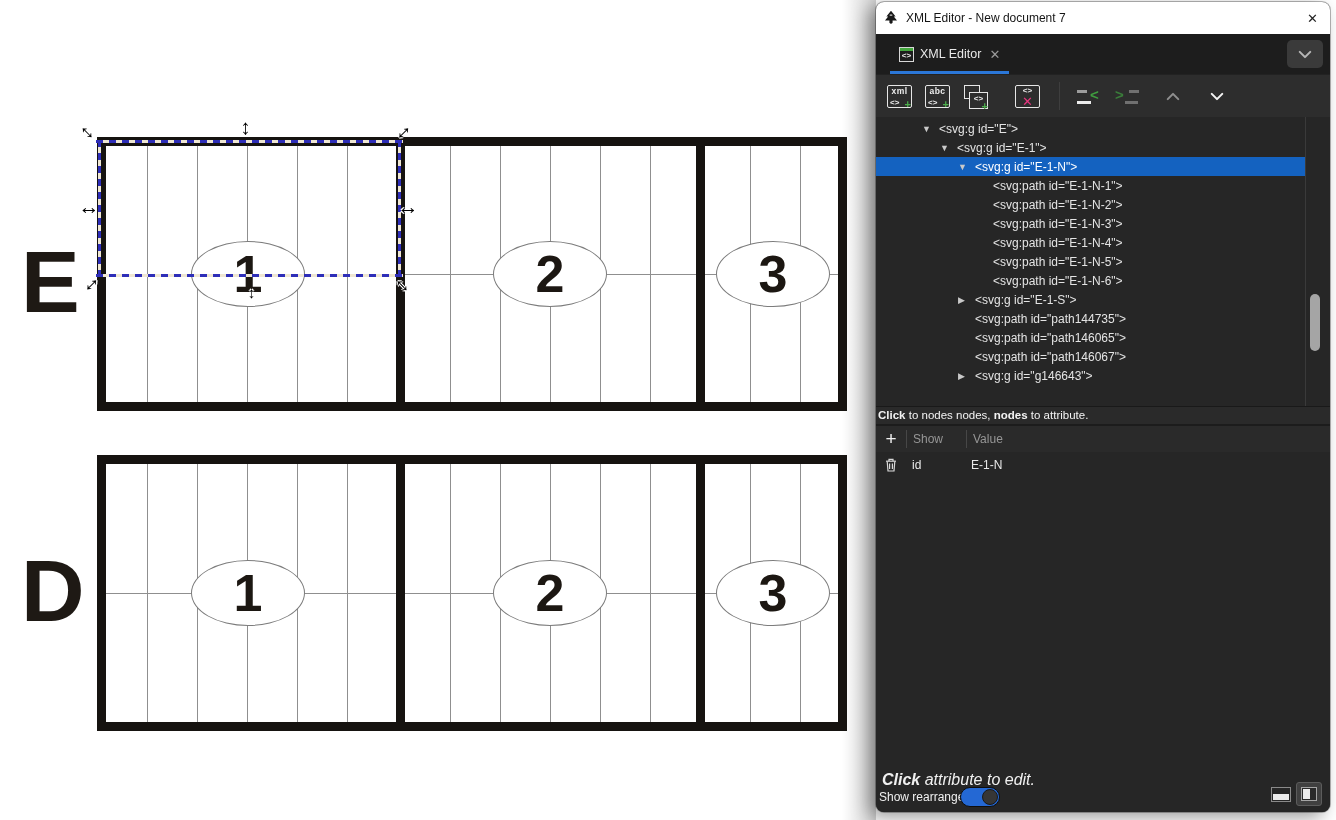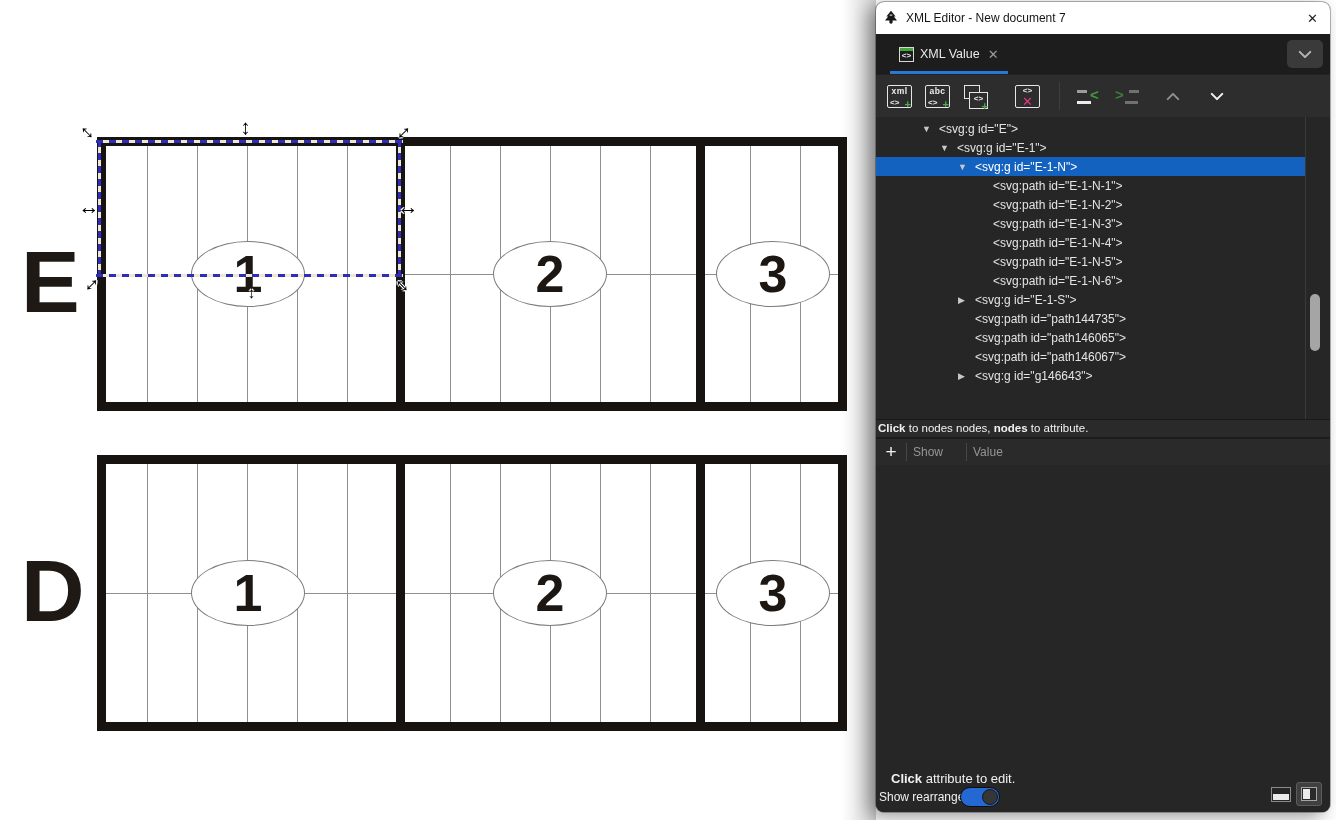--- a/index.html
+++ b/index.html
@@ -112,21 +112,21 @@
   .hsep { width:1px; height:18px; background:#474747; }
   .col-name { width:59px; padding-left:6px; }
   .col-value { padding-left:6px; }
 
   .attrrow { height:26px; display:flex; align-items:center; background:#262626;
              font-size:12px; color:#e9e9e9; flex:0 0 auto; }
   .attrrow .trash { width:30px; display:flex; justify-content:center; }
   .attrbody { flex:1 1 auto; background:#262626; }
 
   .bottombar { height:46px; background:#262626; position:relative; flex:0 0 auto; }
-  .hint { position:absolute; left:15px; top:5px; font-size:13px; color:#f0f0f0; }
+  .hint { position:absolute; left:6px; top:5px; font-size:16px; color:#f0f0f0;font-style:italic; }
   .toggle-label { position:absolute; left:3px; top:24px; font-size:12px; color:#f0f0f0; }
   .toggle { position:absolute; left:84px; top:21px; width:40px; height:20px;
             background:#2468d4; border:1px solid #0e0e0e; border-radius:10px; }
   .toggle .knob { position:absolute; right:1px; top:1px; width:16px; height:16px;
                   border-radius:50%; background:#363636; border:1px solid #1a1a1a; }
   .paneicons { position:absolute; right:8px; bottom:6px; display:flex; align-items:center; gap:5px; }
   .pic-h { width:20px; height:15px; border:1px solid #8a8a8a; background:#262626; position:relative; }
   .pic-h .fill { position:absolute; left:1px; right:1px; bottom:1px; height:6px; background:#ececec; }
   .pic-v-btn { width:26px; height:24px; background:#404040; border:1px solid #5c5c5c;
                border-radius:3px; display:flex; align-items:center; justify-content:center; }
@@ -213,21 +213,21 @@
     <span class="title">XML Editor - New document 7</span>
     <span class="close">✕</span>
   </div>
 
   <div class="tabbar">
     <div class="tab">
       <span class="tabicon">
         <span class="bar"></span>
         <span class="code">&lt;&gt;</span>
       </span>
-      <span class="lbl">XML Value</span>
+      <span class="lbl">XML Editor</span>
       <span class="x">✕</span>
       <span class="underline"></span>
     </div>
     <div class="tab-menu-btn">
       <svg class="chev" viewBox="0 0 16 10">
         <polyline points="2,2 8,8 14,2" stroke="#b5b5b5"></polyline>
       </svg>
     </div>
   </div>
 
@@ -354,20 +354,35 @@
   </div>
 
   <div class="attrheader">
     <span class="plus">+</span>
     <span class="hsep"></span>
     <span class="col-name">Show</span>
     <span class="hsep"></span>
     <span class="col-value">Value</span>
   </div>
 
+  <div class="attrrow">
+    <span class="trash">
+      <svg width="12" height="14" viewBox="0 0 12 14">
+        <g fill="none" stroke="#d8d8d8" stroke-width="1.2">
+          <path d="M1 3.2 H11"></path>
+            <path d="M4 3 V1.4 H8 V3"></path>
+          <path d="M2.2 3.5 L3 13 H9 L9.8 3.5"></path>
+          <path d="M4.6 5.5 V11"></path>
+            <path d="M7.4 5.5 V11"></path>
+        </g>
+      </svg>
+    </span>
+    <span class="col-name">id</span>
+    <span class="col-value">E-1-N</span>
+  </div>
 
   <div class="attrbody"></div>
 
   <div class="bottombar">
     <div class="hint">
       <b>Click</b><span> attribute to edit.</span>
     </div>
     <div class="toggle-label">Show rearrange</div>
     <div class="toggle">
       <span class="knob"></span>

